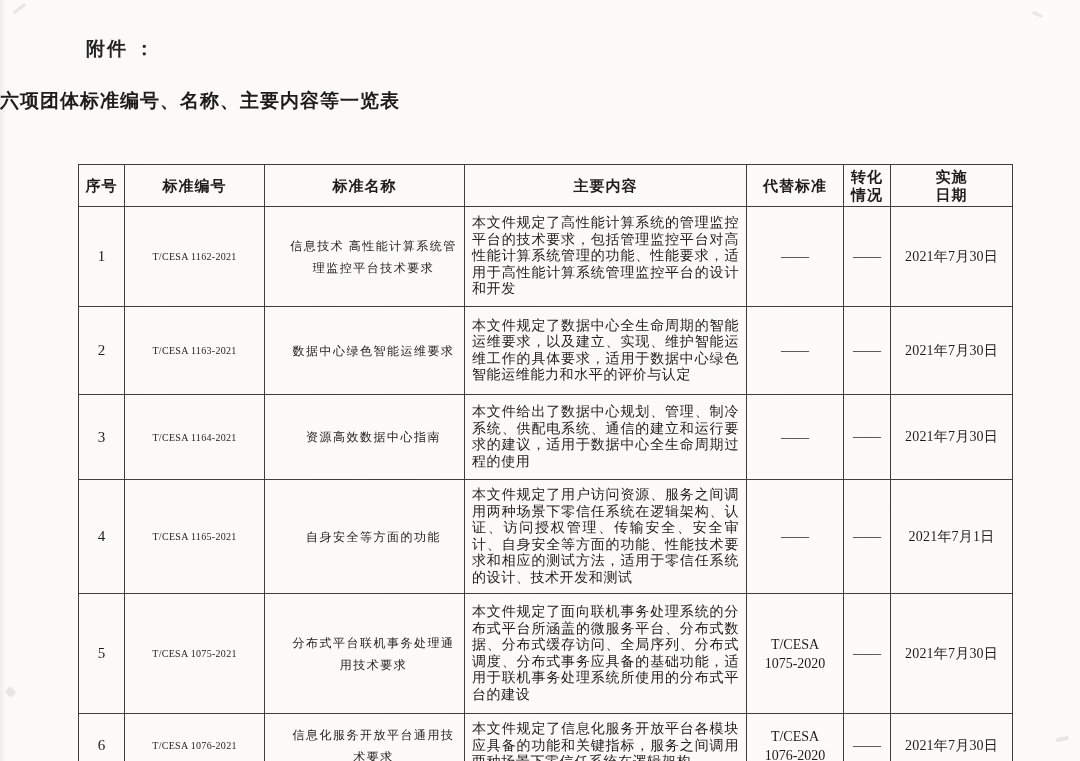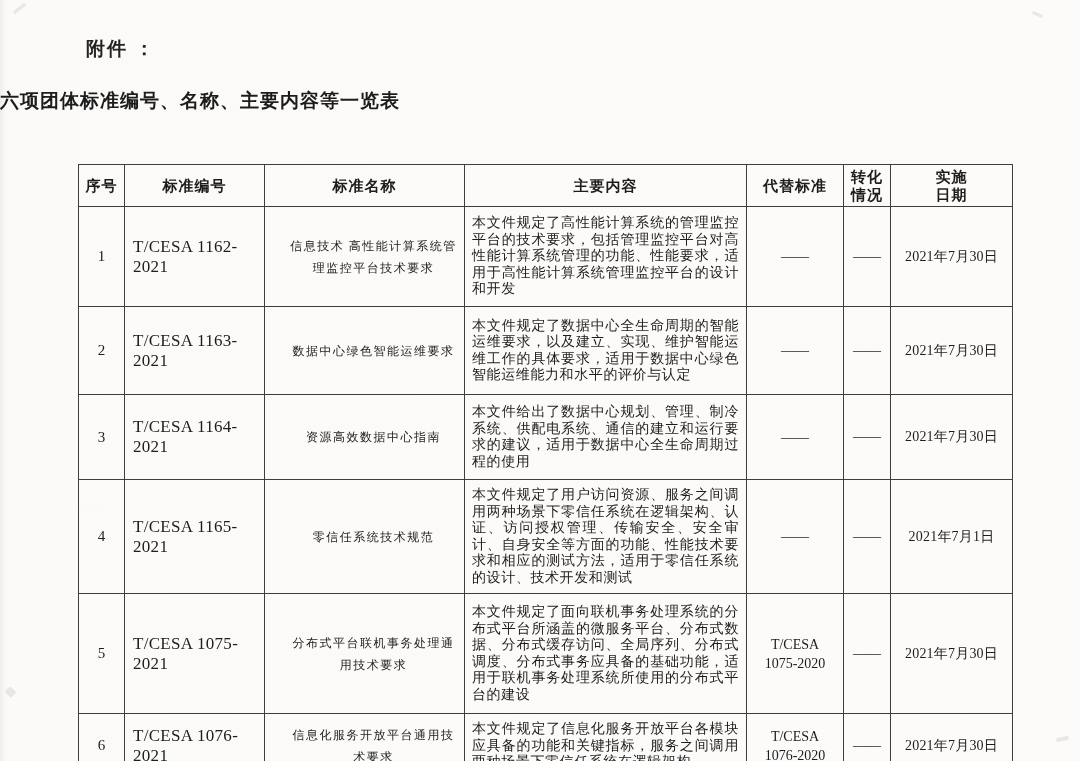--- a/index.html
+++ b/index.html
@@ -65,21 +65,21 @@
   tr.r6 { height: 64px;  }
   th {
     font-size: 15px;
     font-weight: 700;
     text-align: center;
     letter-spacing: 1px;
     line-height: 18px;
   }
   .pre { white-space: pre-line; }
   td.c-no   { text-align: center; font-size: 15px; }
-  td.c-code { font-size: 17px; letter-spacing: .3px; padding: 0 8px; }
+  td.c-code { text-align: center; font-size: 10px; letter-spacing: .3px; padding: 0 8px; }
   td.c-name {
     text-align: center; font-size: 12px; letter-spacing: 1.5px;
     line-height: 22px; padding: 4px 6px 4px 24px;
   }
   td.c-content {
     text-align: justify; font-size: 14px; letter-spacing: .6px;
     line-height: 16.5px; padding: 7px 7px;
   }
   td.c-rep  { text-align: center; font-size: 14px; line-height: 19px; padding: 0 2px; }
   td.c-conv { text-align: center; font-size: 14px; padding: 0; }
@@ -144,21 +144,21 @@
         <td class="c-code">T/CESA 1164-2021</td>
         <td class="c-name">资源高效数据中心指南</td>
         <td class="c-content">本文件给出了数据中心规划、管理、制冷系统、供配电系统、通信的建立和运行要求的建议，适用于数据中心全生命周期过程的使用</td>
         <td class="c-rep pre">——</td>
         <td class="c-conv">——</td>
         <td class="c-date">2021年7月30日</td>
       </tr>
       <tr class="r4">
         <td class="c-no">4</td>
         <td class="c-code">T/CESA 1165-2021</td>
-        <td class="c-name">零信任系统技术规范</td>
+        <td class="c-name">自身安全等方面的功能</td>
         <td class="c-content">本文件规定了用户访问资源、服务之间调用两种场景下零信任系统在逻辑架构、认证、访问授权管理、传输安全、安全审计、自身安全等方面的功能、性能技术要求和相应的测试方法，适用于零信任系统的设计、技术开发和测试</td>
         <td class="c-rep pre">——</td>
         <td class="c-conv">——</td>
         <td class="c-date">2021年7月1日</td>
       </tr>
       <tr class="r5">
         <td class="c-no">5</td>
         <td class="c-code">T/CESA 1075-2021</td>
         <td class="c-name">分布式平台联机事务处理通用技术要求</td>
         <td class="c-content">本文件规定了面向联机事务处理系统的分布式平台所涵盖的微服务平台、分布式数据、分布式缓存访问、全局序列、分布式调度、分布式事务应具备的基础功能，适用于联机事务处理系统所使用的分布式平台的建设</td>

